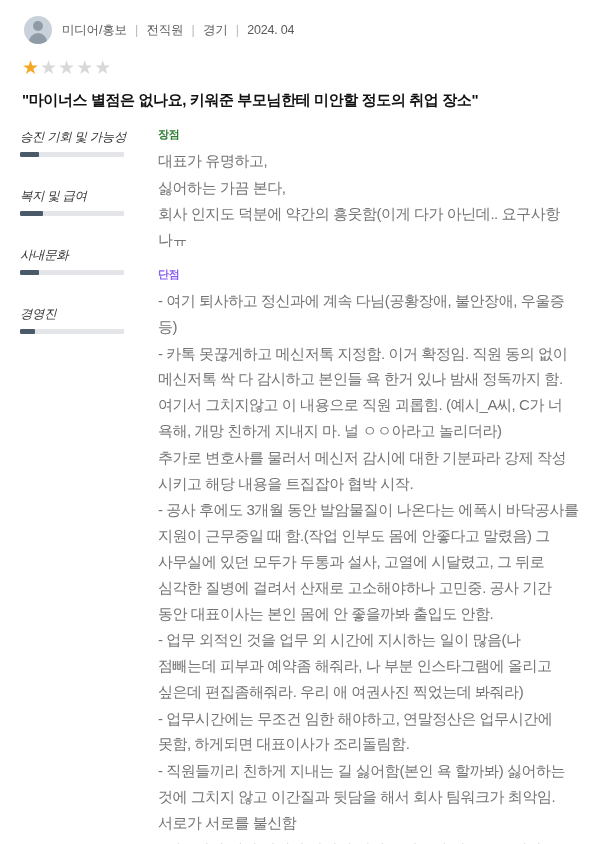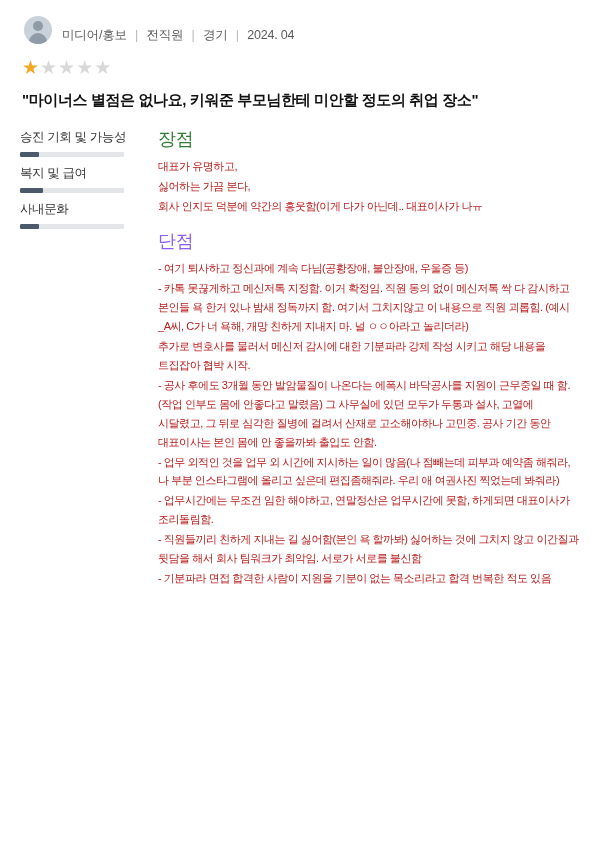--- a/index.html
+++ b/index.html
@@ -12,21 +12,21 @@
     color: #222;
     -webkit-font-smoothing: antialiased;
   }
   .review-card {
     width: 600px;
     padding: 14px 20px 0 20px;
   }
   
   .rv-header {
     display: flex;
-    align-items: flex-end;
+    align-items: center;
     gap: 10px;
     padding: 2px 0 12px 4px;
   }
   .avatar {
     width: 28px; height: 28px;
     border-radius: 50%;
     background: #c9d2da;
     flex: 0 0 auto;
     position: relative;
     overflow: hidden;
@@ -82,21 +82,21 @@
   .body-grid {
     display: flex;
     gap: 10px;
     align-items: flex-start;
   }
   .rating-col {
     width: 128px;
     flex: 0 0 128px;
     padding-top: 2px;
   }
-  .rating-item { margin-bottom: 8px; }
+  .rating-item { margin-bottom: 31px; font-style: italic; }
   .rating-label {
     font-size: 12.5px;
     color: #333;
     letter-spacing: -0.4px;
     margin-bottom: 6px;
     white-space: nowrap;
   }
   .bar-track {
     width: 104px;
     height: 5px;
@@ -104,31 +104,31 @@
     border-radius: 1px;
     overflow: hidden;
   }
   .bar-fill {
     height: 100%;
     background: #4a5a6a;
     border-radius: 1px;
   }
   .content-col { flex: 1 1 auto; min-width: 0; }
   .sec-head {
-    font-size: 18px;
-    font-weight: normal;
+    font-size: 11px;
+    font-weight: bold;
     color: #2f7d32;
     letter-spacing: -0.3px;
     margin: 0 0 6px 0;
   }
   .sec-head.con { color: #8b5cf6; }
   .para {
-    font-size: 11px;
+    font-size: 15px;
     line-height: 1.72;
-    color: #b91c1c;
+    color: #737373;
     letter-spacing: -0.45px;
     margin: 0 0 1px 0;
     word-break: keep-all;
   }
   .block { margin-bottom: 14px; }
 </style>
 </head>
 <body>
 
 <div class="review-card">
@@ -170,29 +170,35 @@
         <div class="bar-track">
             <div class="bar-fill" id="bar1" style="width: 22%;"></div>
           </div>
       </div>
       <div class="rating-item">
         <div class="rating-label">사내문화</div>
         <div class="bar-track">
             <div class="bar-fill" id="bar3" style="width: 18%;"></div>
           </div>
       </div>
+      <div class="rating-item">
+        <div class="rating-label">경영진</div>
+        <div class="bar-track">
+            <div class="bar-fill" id="bar4" style="width: 14%;"></div>
+          </div>
+      </div>
     </div>
 
     <div class="content-col">
 
       <div class="block">
         <div class="sec-head">장점</div>
         <p class="para">대표가 유명하고,</p>
         <p class="para">싫어하는 가끔 본다,</p>
-        <p class="para">회사 인지도 덕분에 약간의 흥웃함(이게 다가 아닌데.. 대표이사가 나ㅠ</p>
+        <p class="para">회사 인지도 덕분에 약간의 흥웃함(이게 다가 아닌데.. 요구사항 나ㅠ</p>
       </div>
 
       <div class="block">
         <div class="sec-head con">단점</div>
         <p class="para">- 여기 퇴사하고 정신과에 계속 다님(공황장애, 불안장애, 우울증 등)</p>
         <p class="para">- 카톡 못끊게하고 메신저톡 지정함. 이거 확정임. 직원 동의 없이 메신저톡 싹 다 감시하고 본인들 욕 한거 있나 밤새 정독까지 함. 여기서 그치지않고 이 내용으로 직원 괴롭힘. (예시_A씨, C가 너 욕해, 개망 친하게 지내지 마. 널 ㅇㅇ아라고 놀리더라)</p>
         <p class="para">추가로 변호사를 물러서 메신저 감시에 대한 기분파라 강제 작성 시키고 해당 내용을 트집잡아 협박 시작.</p>
         <p class="para">- 공사 후에도 3개월 동안 발암물질이 나온다는 에폭시 바닥공사를 지원이 근무중일 때 함.(작업 인부도 몸에 안좋다고 말렸음) 그 사무실에 있던 모두가 두통과 설사, 고열에 시달렸고, 그 뒤로 심각한 질병에 걸려서 산재로 고소해야하나 고민중. 공사 기간 동안 대표이사는 본인 몸에 안 좋을까봐 출입도 안함.</p>
         <p class="para">- 업무 외적인 것을 업무 외 시간에 지시하는 일이 많음(나 점빼는데 피부과 예약좀 해줘라, 나 부분 인스타그램에 올리고 싶은데 편집좀해줘라. 우리 애 여권사진 찍었는데 봐줘라)</p>
         <p class="para">- 업무시간에는 무조건 임한 해야하고, 연말정산은 업무시간에 못함, 하게되면 대표이사가 조리돌림함.</p>

